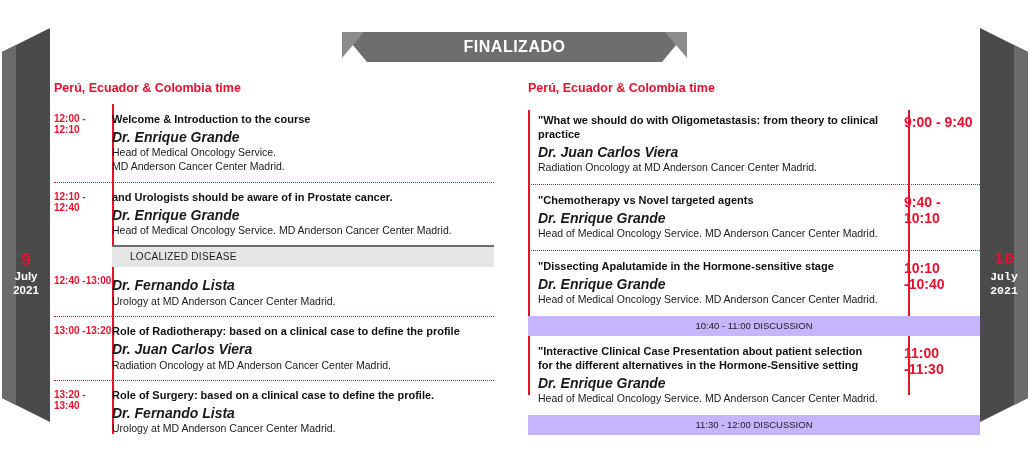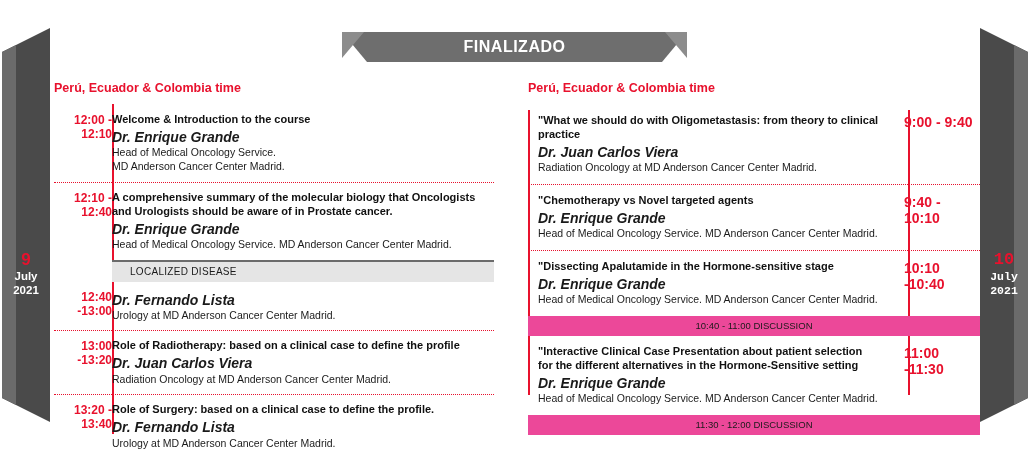--- a/index.html
+++ b/index.html
@@ -119,24 +119,24 @@
   
   .session {
     position: relative;
     display: flex;
     padding: 7px 0 8px 0;
   }
   .session .time {
     width: 58px;
     flex: 0 0 58px;
     color: #e8112d;
-    font-size: 12px;
+    font-size: 10px;
     font-weight: bold;
     padding-top: 1px;
-    text-align: right;
+    text-align: left;
   }
   .session .body {
     flex: 1;
   }
   .s-title {
     font-size: 11px;
     font-weight: bold;
     color: #111111;
     line-height: 1.28;
   }
@@ -183,21 +183,21 @@
   .rsession .rtime {
     width: 76px;
     flex: 0 0 76px;
     color: #e8112d;
     font-size: 14px;
     font-weight: bold;
     padding-top: 1px;
     padding-left: 8px;
   }
   .rband {
-    background: #ec4899;
+    background: #c4b5fd;
     height: 20px;
     line-height: 20px;
     font-size: 9.5px;
     color: #1a1a1a;
     text-align: center;
     margin-right: 0;
   }
   .rdotted {
     border-bottom: 1px dotted #e8112d;
   }
@@ -253,21 +253,20 @@
         <div class="s-title">Welcome &amp; Introduction to the course</div>
         <div class="s-speaker">Dr. Enrique Grande</div>
         <div class="s-affil">Head of Medical Oncology Service.</div>
         <div class="s-affil">MD Anderson Cancer Center Madrid.</div>
       </div>
     </div>
 
     <div class="session">
       <div class="time">12:10 - 12:40</div>
       <div class="body">
-        <div class="s-title">A comprehensive summary of the molecular biology that Oncologists</div>
         <div class="s-title">and Urologists should be aware of in Prostate cancer.</div>
         <div class="s-speaker">Dr. Enrique Grande</div>
         <div class="s-affil">Head of Medical Oncology Service. MD Anderson Cancer Center Madrid.</div>
       </div>
     </div>
 
     <div class="band">LOCALIZED DISEASE</div>
 
     <div class="session dotted">
       <div class="time">12:40 -13:00</div>

